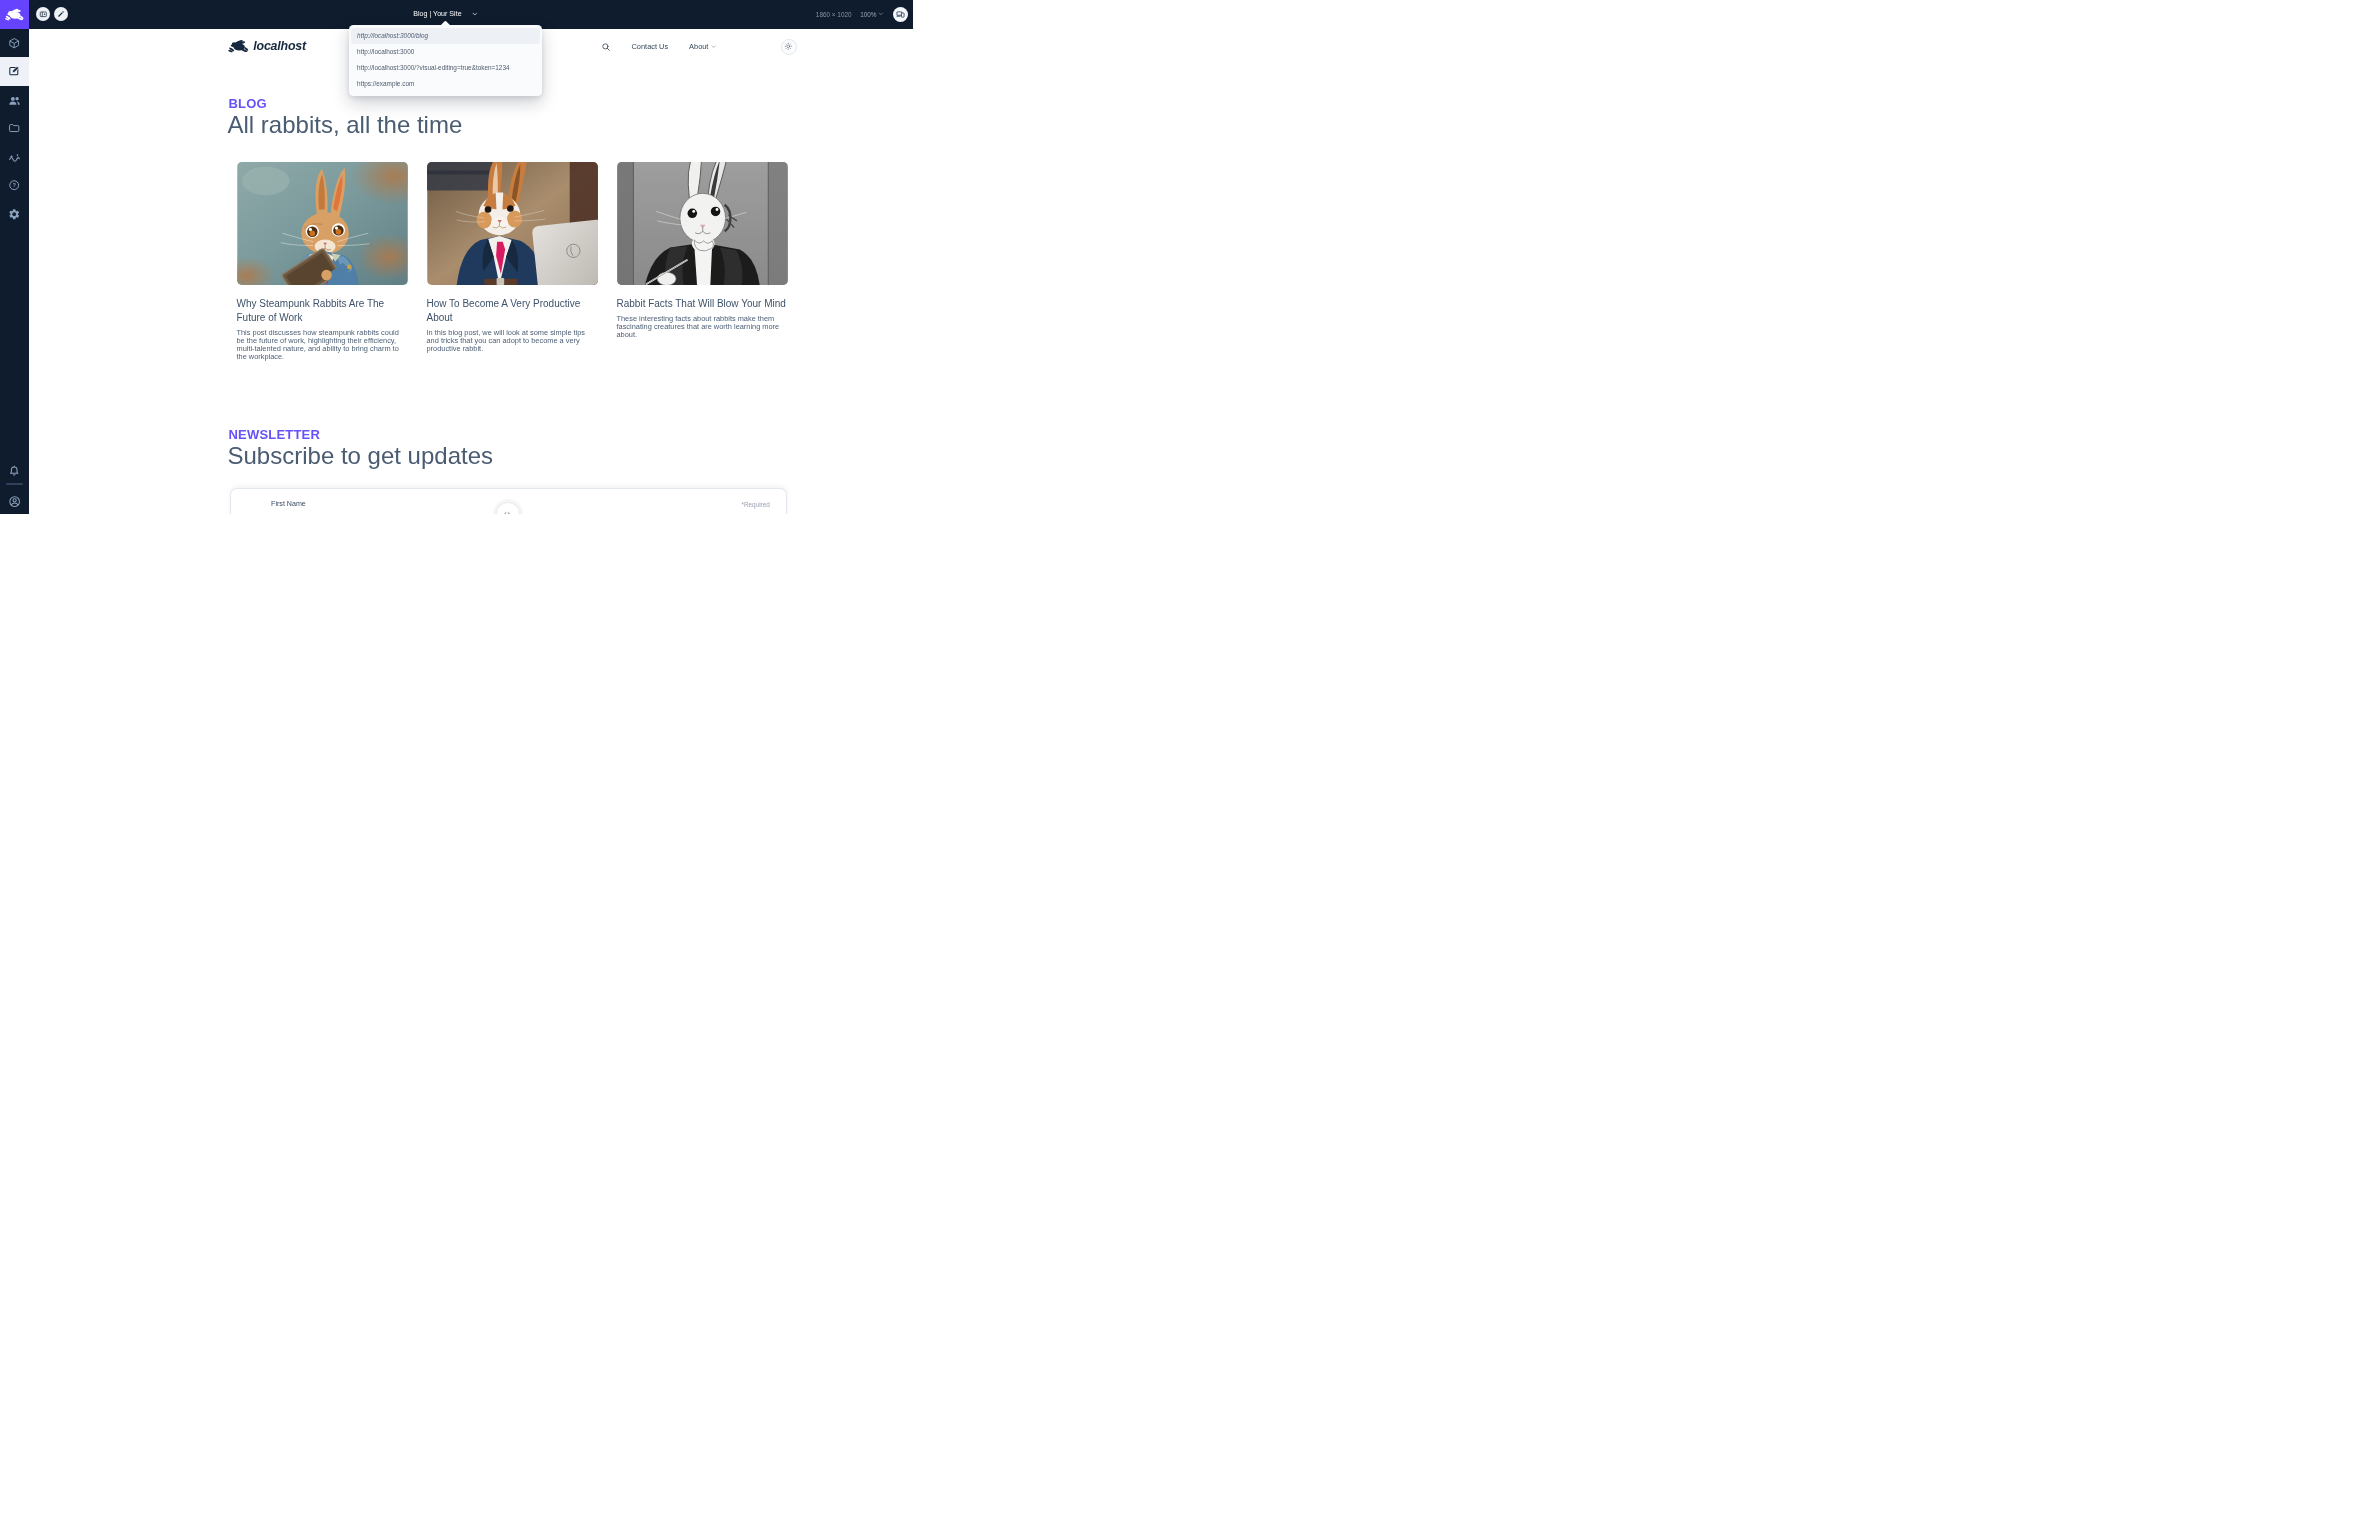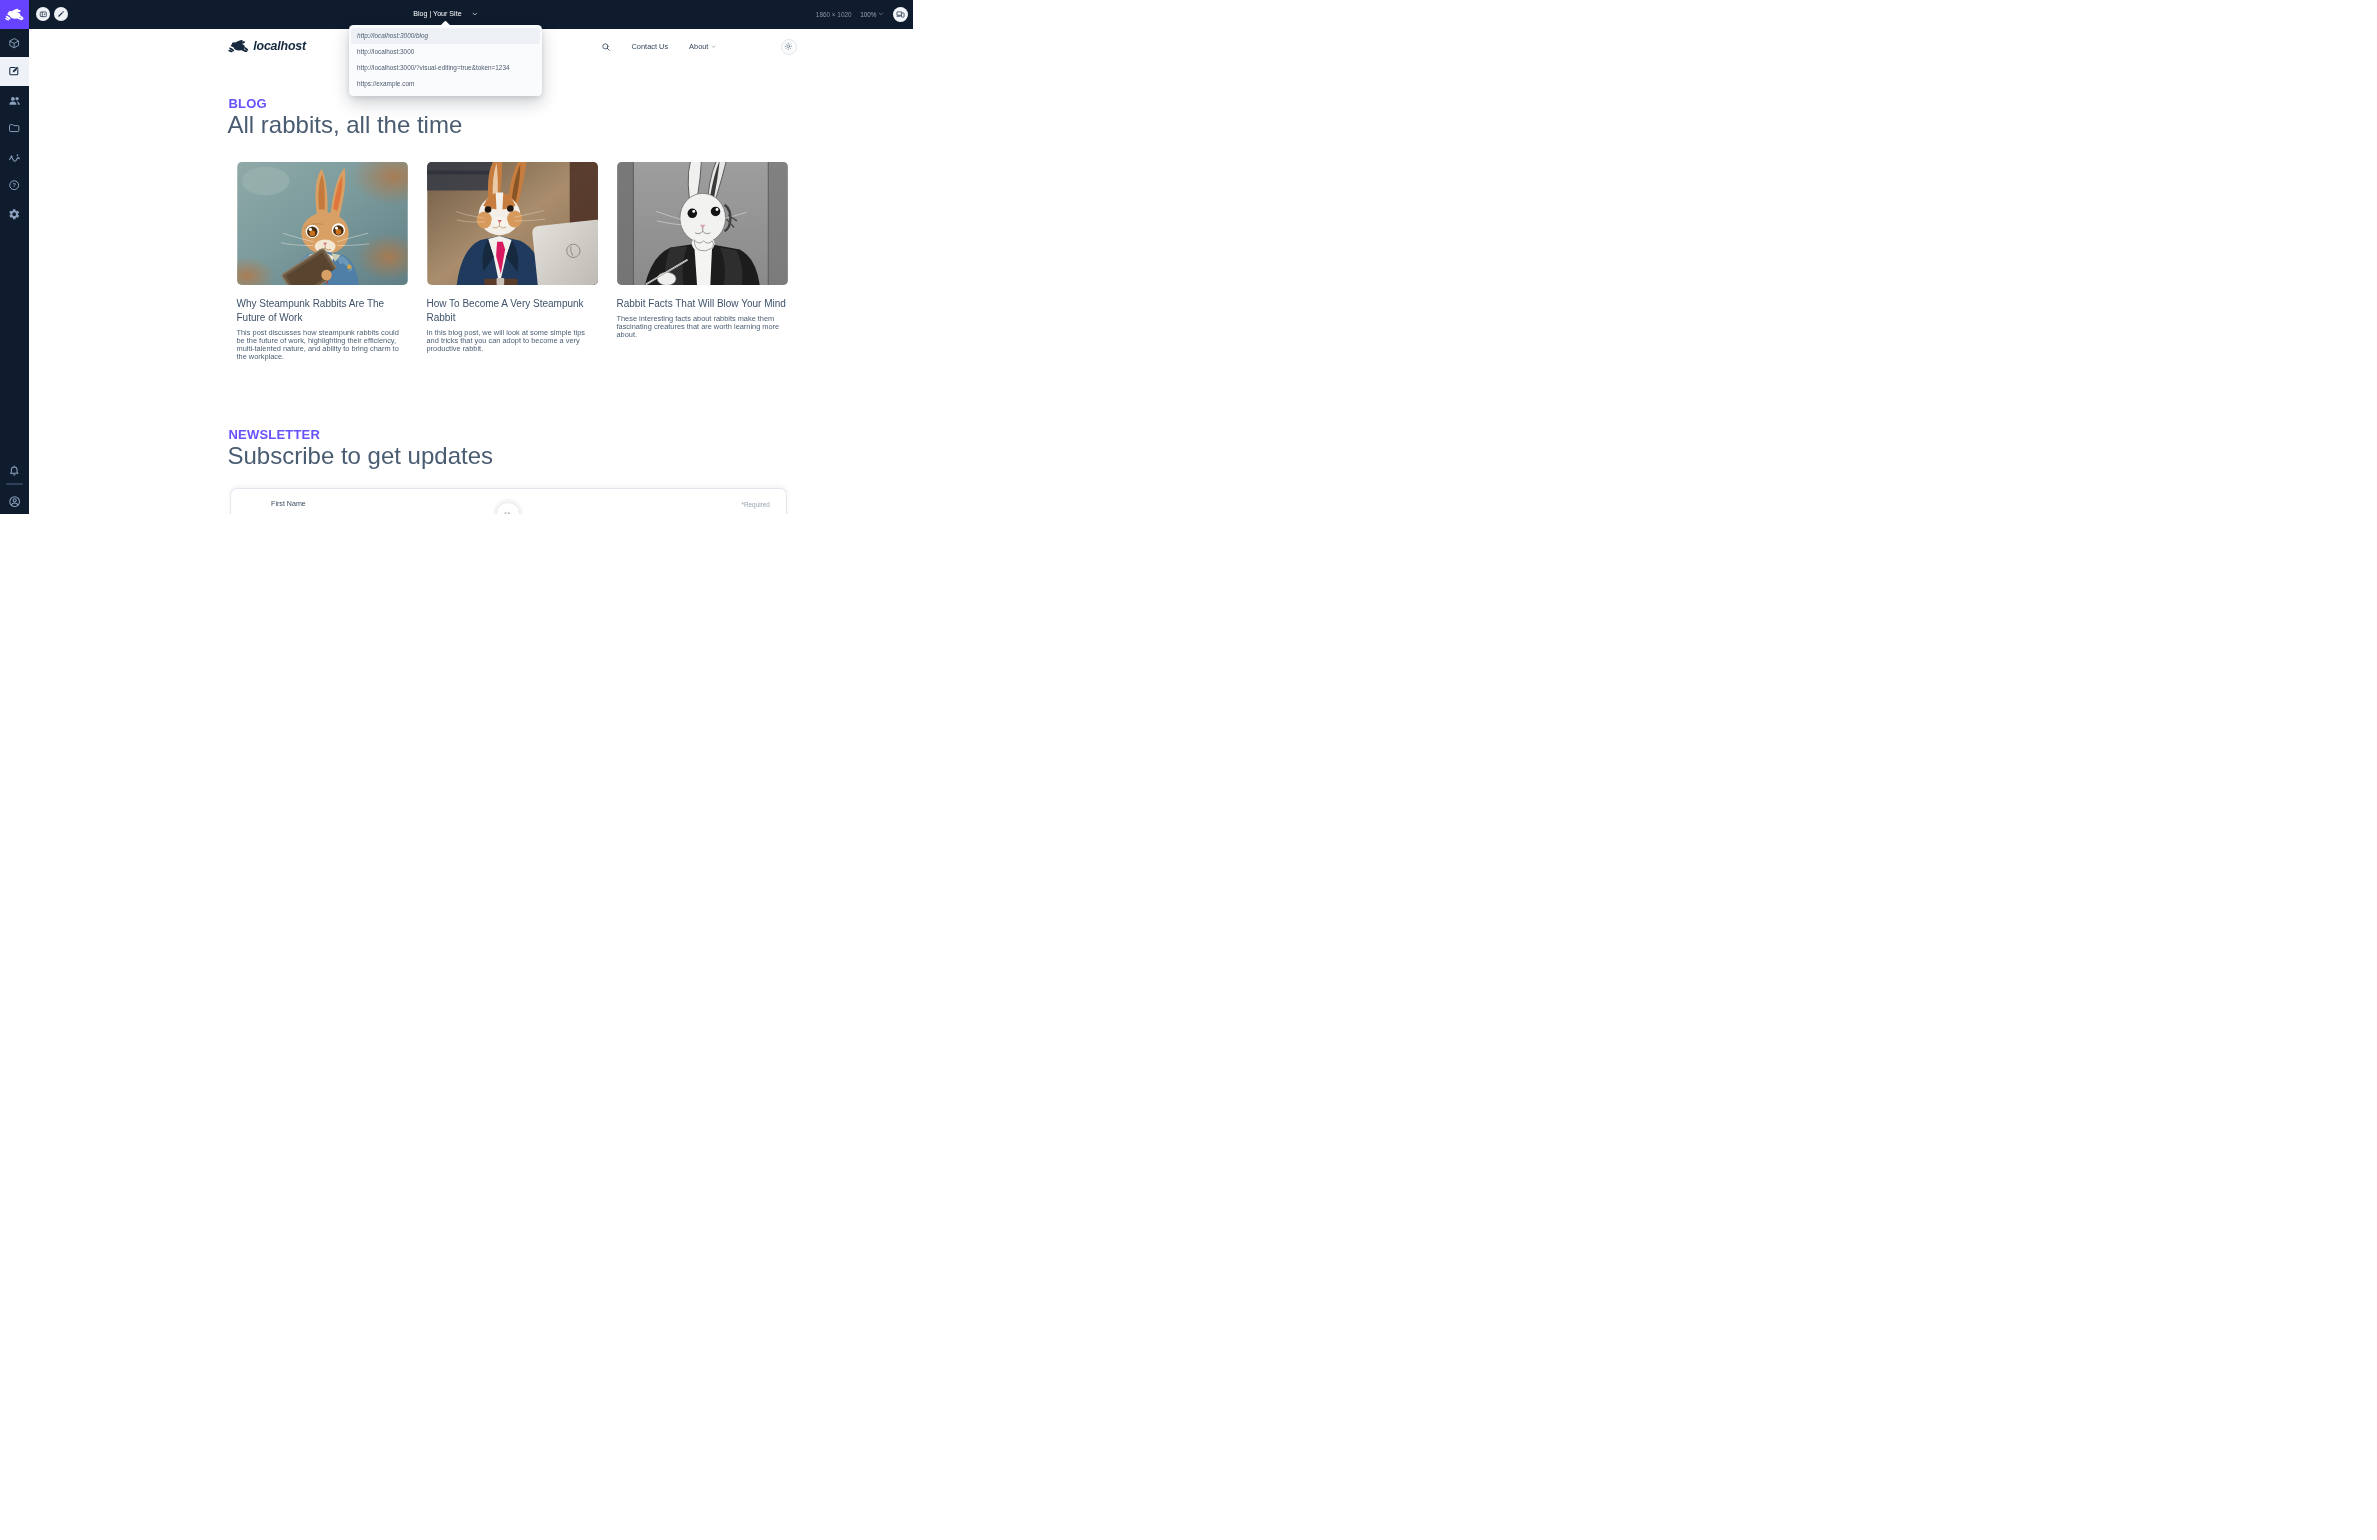--- a/index.html
+++ b/index.html
@@ -376,21 +376,21 @@
             <rect x="146" y="244" width="16" height="15" rx="2" fill="#c9c2b8"></rect>
 
             <g transform="rotate(-6 300 210)">
               <rect x="228" y="128" width="150" height="150" rx="14" fill="url(#imac)"></rect>
               <path d="M282 266 L312 266 L322 310 L286 310 Z" fill="#cfccc6"></path>
               <circle cx="310" cy="188" r="14" fill="none" stroke="#8d8a85" stroke-width="2"></circle>
               <path d="M306 178 q-4 10 2 20" fill="none" stroke="#8d8a85" stroke-width="2"></path>
             </g>
           </svg>
         </div>
-        <div class="card-title">How To Become A Very Steampunk Rabbit</div>
+        <div class="card-title">How To Become A Very Productive About</div>
         <div class="card-desc">In this blog post, we will look at some simple tips and tricks that you can adopt to become a very productive rabbit.</div>
       </article>
 
       <article class="card">
         <div class="card-img">
           <svg width="171" height="123" viewBox="0 0 359 259">
             <defs>
               <linearGradient id="bg3" x1="0" y1="0" x2="0" y2="1">
                 <stop offset="0" stop-color="#a2a2a2"></stop>
                   <stop offset="1" stop-color="#8c8c8c"></stop>

